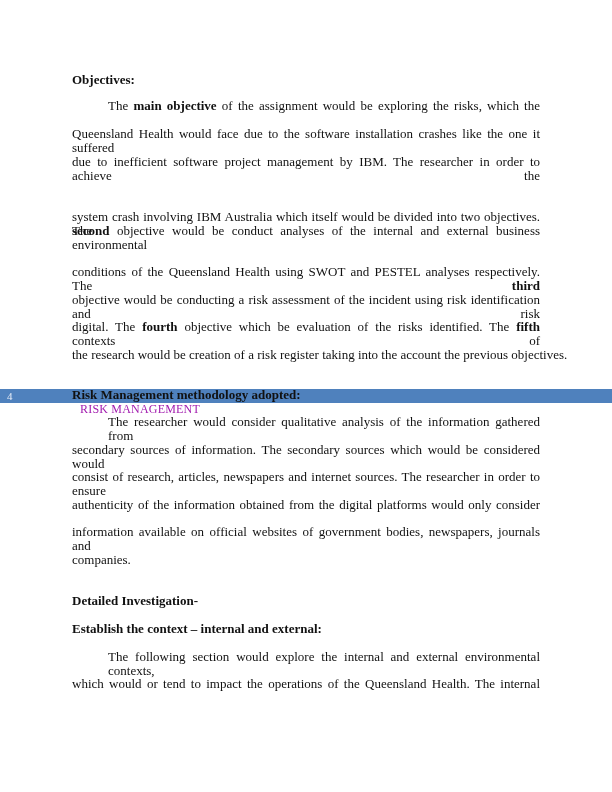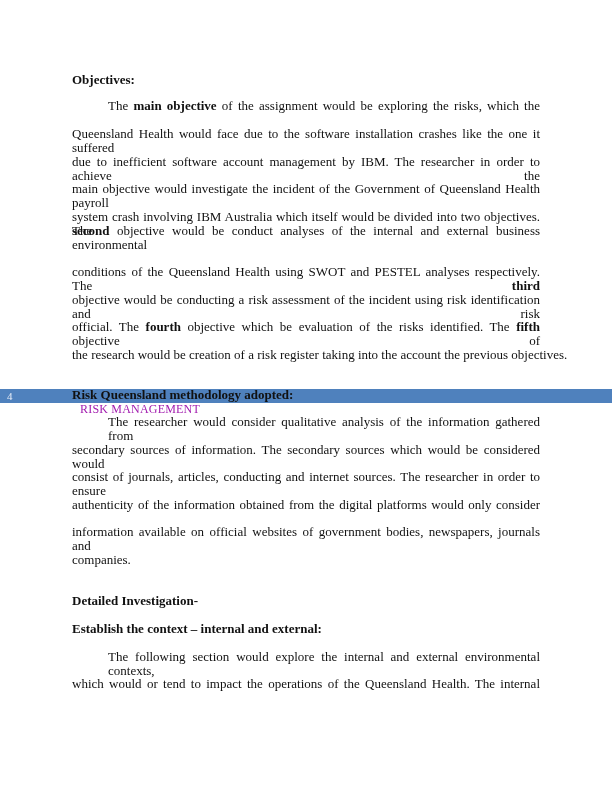--- a/index.html
+++ b/index.html
@@ -20,43 +20,42 @@
 <body>
 
 <div class="page">
 
   <div class="line heading" style="top:73px">Objectives:</div>
 
   <div class="line just indent" style="top:99px">
     <span>The </span><b>main objective</b><span> of the assignment would be exploring the risks, which the</span>
   </div>
   <div class="line just" style="top:127px">Queensland Health would face due to the software installation crashes like the one it suffered</div>
-  <div class="line just" style="top:155px">due to inefficient software account management by IBM. The researcher in order to achieve the</div>
-  <div class="line just" style="top:182px">main objective would investigate the incident of the Government of Queensland Health payroll</div>
+  <div class="line just" style="top:155px">due to inefficient software project management by IBM. The researcher in order to achieve the</div>
   <div class="line just" style="top:210px">system crash involving IBM Australia which itself would be divided into two objectives. The</div>
   <div class="line just" style="top:224px">
     <b>second</b><span> objective would be conduct analyses of the internal and external business environmental</span>
   </div>
   <div class="line just" style="top:265px">
     <span>conditions of the Queensland Health using SWOT and PESTEL analyses respectively. The </span><b>third</b>
   </div>
   <div class="line just" style="top:293px">objective would be conducting a risk assessment of the incident using risk identification and risk</div>
   <div class="line just" style="top:320px">
-    <span>official. The </span><b>fourth</b><span> objective which be evaluation of the risks identified. The </span><b>fifth</b><span> objective of</span>
+    <span>digital. The </span><b>fourth</b><span> objective which be evaluation of the risks identified. The </span><b>fifth</b><span> contexts of</span>
   </div>
   <div class="line" style="top:348px">the research would be creation of a risk register taking into the account the previous objectives.</div>
 
   <div class="hdr-bar"></div>
   <div class="pg-num">4</div>
   <div class="hdr-title">RISK MANAGEMENT</div>
 
-  <div class="line heading" style="top:388px">Risk Queensland methodology adopted:</div>
+  <div class="line heading" style="top:388px">Risk Management methodology adopted:</div>
   <div class="line just indent" style="top:415px">The researcher would consider qualitative analysis of the information gathered from</div>
   <div class="line just" style="top:443px">secondary sources of information. The secondary sources which would be considered would</div>
-  <div class="line just" style="top:470px">consist of journals, articles, conducting and internet sources. The researcher in order to ensure</div>
+  <div class="line just" style="top:470px">consist of research, articles, newspapers and internet sources. The researcher in order to ensure</div>
   <div class="line just" style="top:498px">authenticity of the information obtained from the digital platforms would only consider</div>
   <div class="line" style="top:553px">companies.</div>
   <div class="line just" style="top:525px">information available on official websites of government bodies, newspapers, journals and</div>
 
   <div class="line heading" style="top:594px">Detailed Investigation-</div>
   <div class="line heading" style="top:622px">Establish the context – internal and external:</div>
   <div class="line just indent" style="top:650px">The following section would explore the internal and external environmental contexts,</div>
   <div class="line just" style="top:677px">which would or tend to impact the operations of the Queensland Health. The internal</div>
 
 </div>

